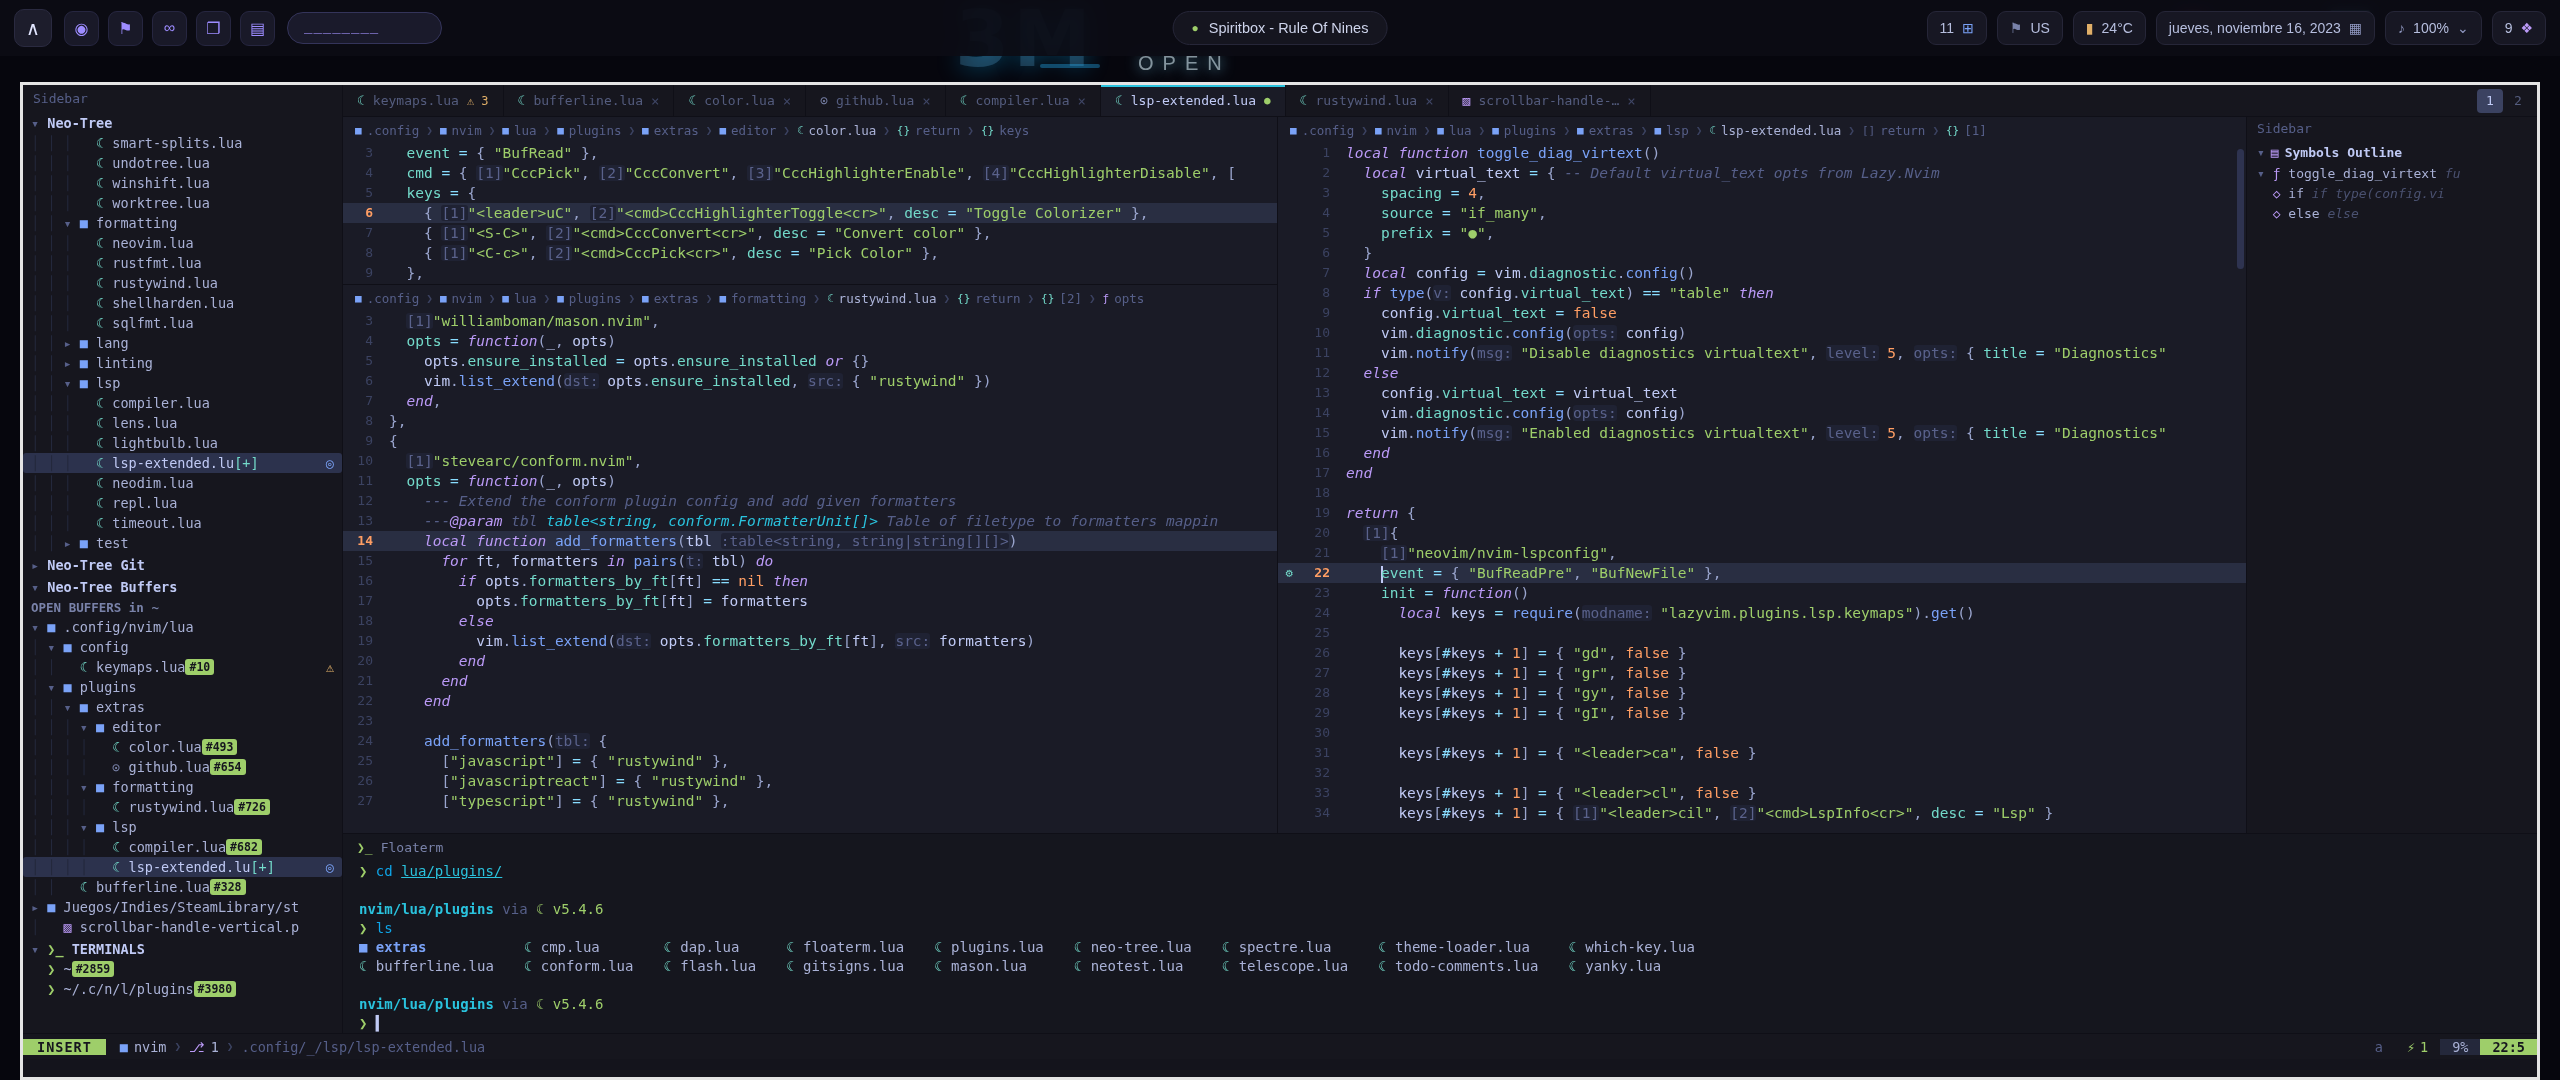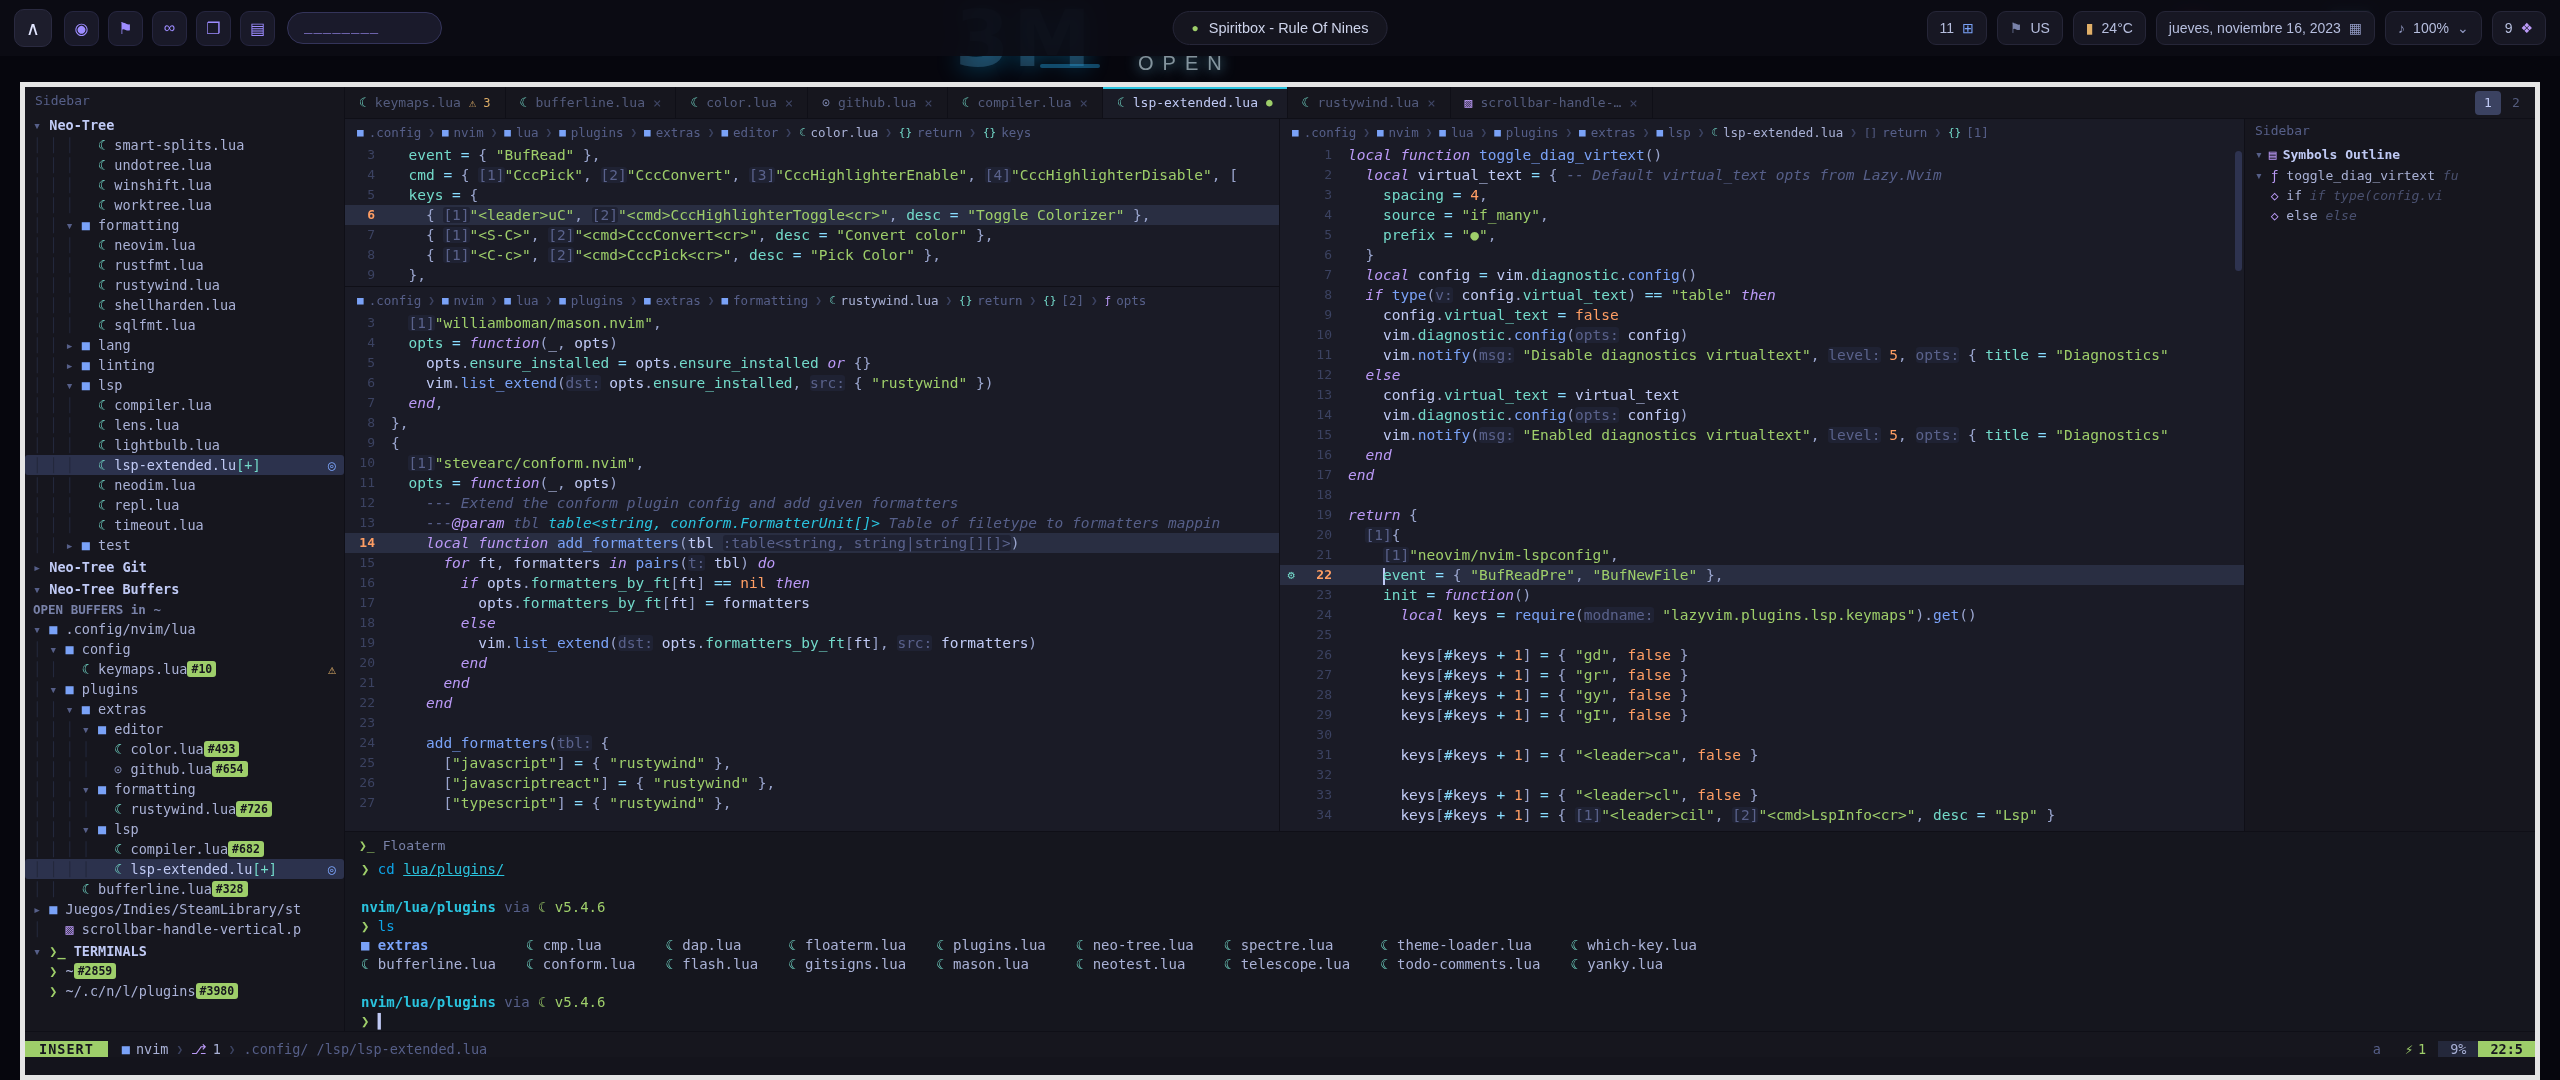--- a/index.html
+++ b/index.html
@@ -24,21 +24,21 @@
 .tb-ico{width:35px;height:35px;border-radius:9px;background:#191928;display:flex;align-items:center;justify-content:center;color:#9d8cff;font-size:16px;border:1px solid #262640}
 .tb-search{width:155px;height:32px;border-radius:16px;background:#1a1a2b;border:1px solid #34345a;color:#8f82e0;font-size:14px;display:flex;align-items:center;padding:0 16px;letter-spacing:1px}
 .tb-center{position:absolute;left:50%;transform:translateX(-50%);height:34px;border-radius:17px;background:#15151f;border:1px solid #262638;display:flex;align-items:center;gap:10px;padding:0 18px;font-size:14.5px;color:#cdd3ea}
 .np-dot{color:#9ece6a;font-size:12px}
 .tb-right{margin-left:auto;display:flex;gap:10px;align-items:center}
 .pill{height:34px;border-radius:9px;background:#171723;border:1px solid #262638;display:flex;align-items:center;gap:8px;padding:0 12px;font-size:14px;color:#b6bede;white-space:nowrap}
 .pic{font-size:14px;color:#8f97c0}
 .ic-yellow{color:#e0af68}.ic-blue{color:#7aa2f7}.ic-teal{color:#73daca}.ic-purple{color:#bb9af7}.ic-green{color:#9ece6a}.ic-dim{color:#7982a9}
 
 
-.term{position:absolute;left:20px;right:20px;top:82px;bottom:0;background:#16161e;border:5px solid #e5e5e5;display:flex;flex-direction:column;z-index:4;font-family:"DejaVu Sans Mono",monospace}
+.term{position:absolute;left:20px;right:20px;top:82px;bottom:0;background:#16161e;border:3px solid #e5e5e5;display:flex;flex-direction:column;z-index:4;font-family:"DejaVu Sans Mono",monospace}
 .term-top{flex:1;display:flex;min-height:0}
 
 
 #neotree{width:320px;flex:none;background:#16161e;border-right:1px solid #0f0f17;font-size:13.5px;overflow:hidden;padding-top:2px}
 .nt-title{height:24px;line-height:24px;padding:0 10px;color:#565f89;font-size:13px}
 .nt-row{display:flex;align-items:center;height:20px;padding:0 8px;white-space:pre;font-size:13.5px}
 .nt-sec{color:#c0caf5;font-weight:bold;margin-top:2px}
 .nt-sub{color:#7982a9;font-weight:bold;font-size:12.5px}
 .nt-arrow{color:#565f89}
 .nt-guide{color:#23283c}
@@ -120,21 +120,21 @@
 .fd{color:#2ac3de;font-weight:bold}
 .fdim{color:#565f89}
 .fg{color:#9ece6a}
 .fcursor{color:#c0caf5}
 .ft-ls{display:grid;grid-template-columns:repeat(9,max-content);column-gap:30px;row-gap:0;line-height:19px}
 .ft-cell{white-space:pre}
 .ft-dir{color:#7aa2f7;font-weight:bold}
 .ft-file{color:#a9b1d6}
 
 
-#statusline{height:26px;flex:none;background:#16161e;border-top:1px solid #0f0f17;display:flex;align-items:flex-end;font-size:13.5px}
+#statusline{height:26px;flex:none;background:#16161e;border-top:1px solid #0f0f17;display:flex;align-items:center;font-size:13.5px}
 .sl-mode{background:#9ece6a;color:#16161e;font-weight:bold;display:flex;align-items:center;padding:0 14px;letter-spacing:1px}
 #sl-left{display:flex;align-items:center;padding:0 6px}
 .sl-seg{display:flex;align-items:center;gap:6px;padding:0 8px;color:#a9b1d6}
 .sl-seg.dim{color:#565f89}
 .sl-sep{color:#3b4261;font-size:11px}
 .sl-spacer{flex:1}
 #sl-right{display:flex;align-items:stretch}
 .slr{display:flex;align-items:center;gap:5px;padding:0 12px;color:#565f89}
 .slr.green{color:#9ece6a}
 .slr.block{background:#24283b;color:#a9b1d6}

